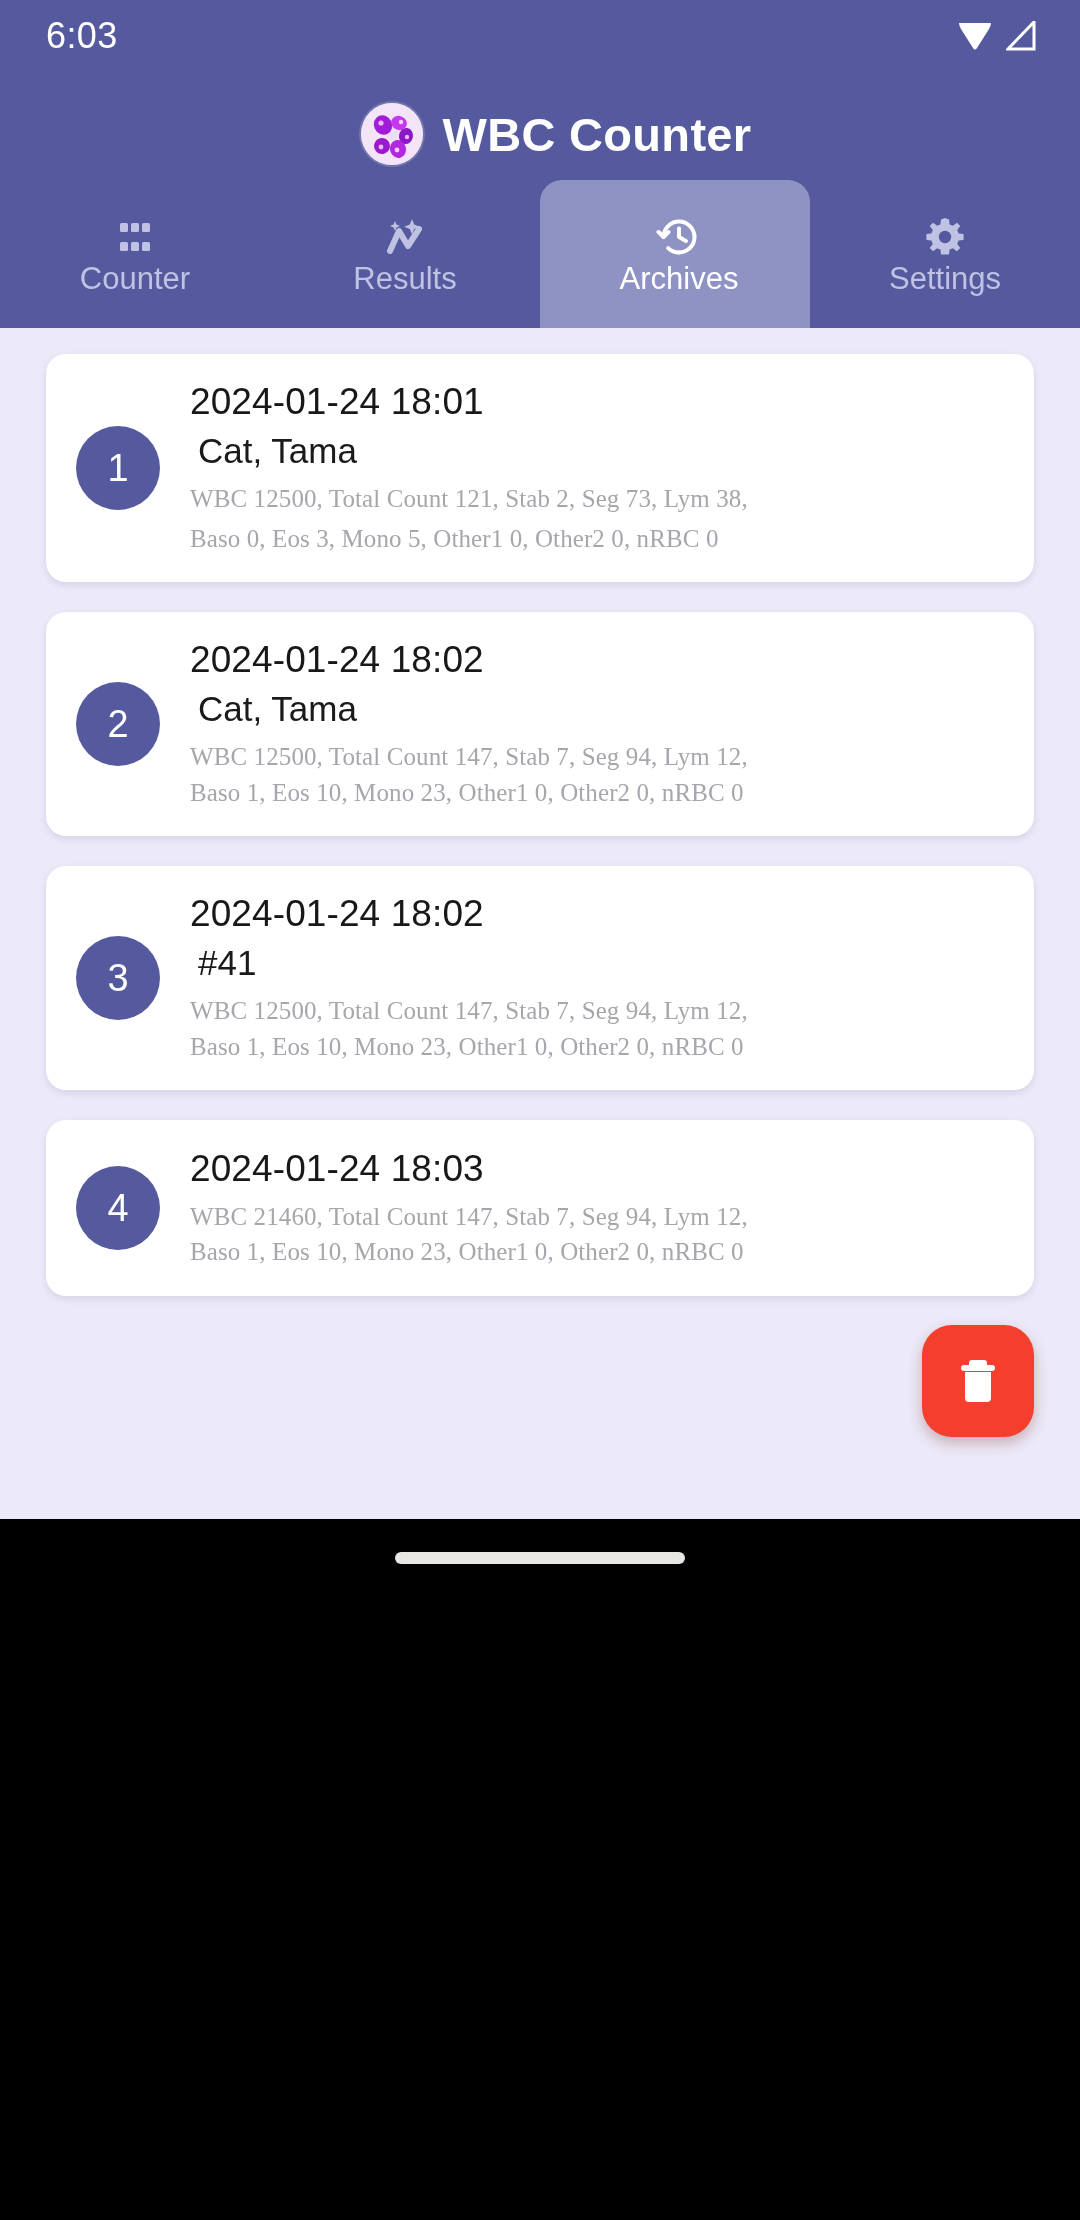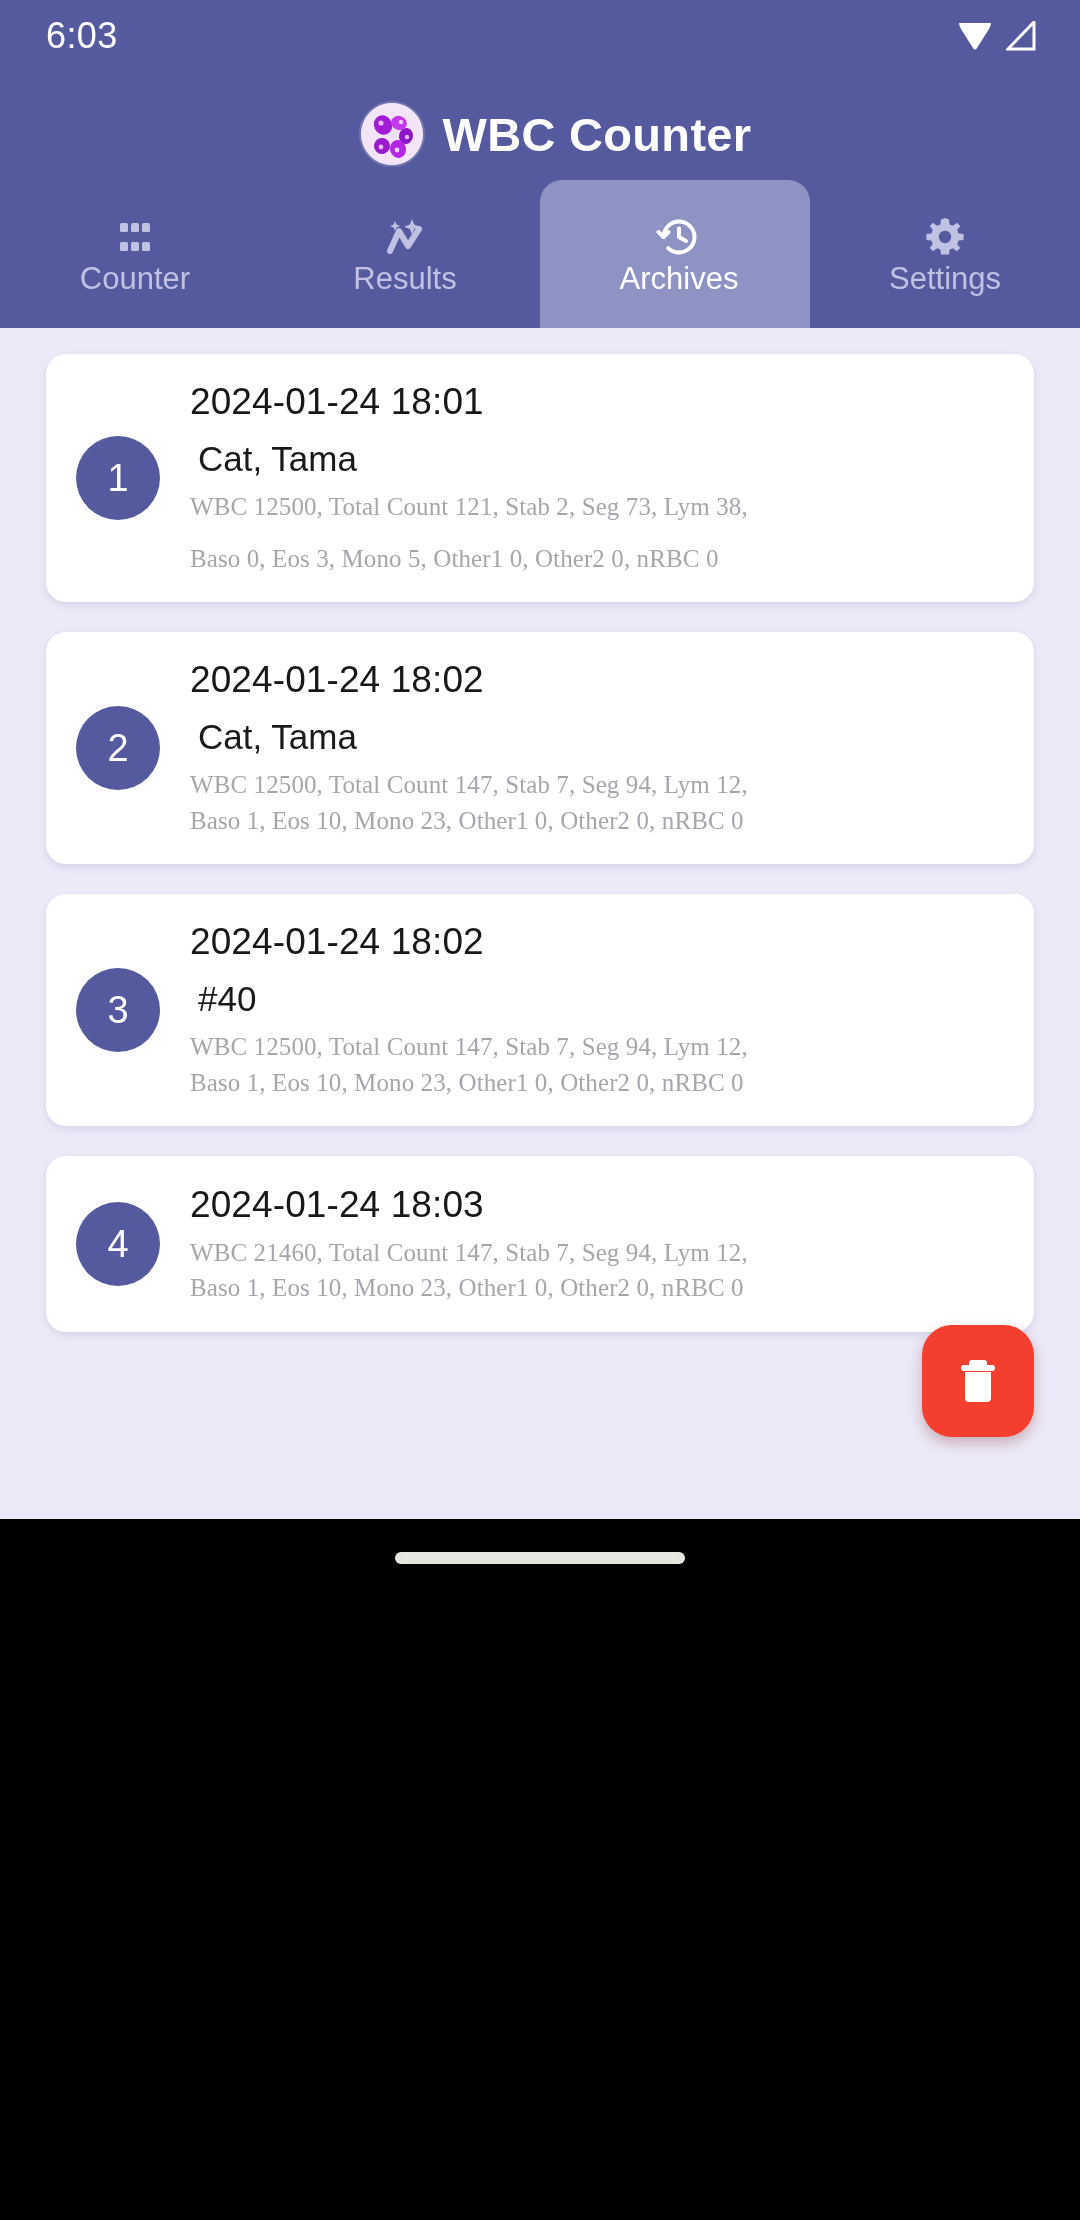--- a/index.html
+++ b/index.html
@@ -157,21 +157,21 @@
     font-size: 37px;
     color: #18181B;
     line-height: 1.18;
     letter-spacing: 0.1px;
   }
   .card-name {
     font-size: 35px;
     color: #1A1A1D;
     line-height: 1.3;
     padding-left: 8px;
-    margin-top: 12px;
+    margin-top: 4px;
   }
   .card-detail {
     font-size: 25px;
     color: #A6A6AD;
     line-height: 1.42;
     margin-top: 8px;
     letter-spacing: 0.1px;
     font-family: Liberation Serif, serif;
   }
 
@@ -310,39 +310,39 @@
   </div>
 
   <div class="content">
 
     <div class="card">
       <div class="card-badge">1</div>
       <div class="card-body">
         <div class="card-date">2024-01-24 18:01</div>
         <div class="card-name">Cat, Tama</div>
         <div class="card-detail">WBC 12500, Total Count 121, Stab 2, Seg 73, Lym 38,</div>
-        <div class="card-detail" style="margin-top:16px">Baso 0, Eos 3, Mono 5, Other1 0, Other2 0, nRBC 0</div>
+        <div class="card-detail" style="margin-top:4px">Baso 0, Eos 3, Mono 5, Other1 0, Other2 0, nRBC 0</div>
       </div>
     </div>
 
     <div class="card">
       <div class="card-badge">2</div>
       <div class="card-body">
         <div class="card-date">2024-01-24 18:02</div>
         <div class="card-name">Cat, Tama</div>
         <div class="card-detail">WBC 12500, Total Count 147, Stab 7, Seg 94, Lym 12,</div>
         <div class="card-detail" style="margin-top:0">Baso 1, Eos 10, Mono 23, Other1 0, Other2 0, nRBC 0</div>
       </div>
     </div>
 
     <div class="card">
       <div class="card-badge">3</div>
       <div class="card-body">
         <div class="card-date">2024-01-24 18:02</div>
-        <div class="card-name">#40</div>
+        <div class="card-name">#41</div>
         <div class="card-detail">WBC 12500, Total Count 147, Stab 7, Seg 94, Lym 12,</div>
         <div class="card-detail" style="margin-top:0">Baso 1, Eos 10, Mono 23, Other1 0, Other2 0, nRBC 0</div>
       </div>
     </div>
 
     <div class="card">
       <div class="card-badge">4</div>
       <div class="card-body">
         <div class="card-date">2024-01-24 18:03</div>
         <div class="card-detail">WBC 21460, Total Count 147, Stab 7, Seg 94, Lym 12,</div>

